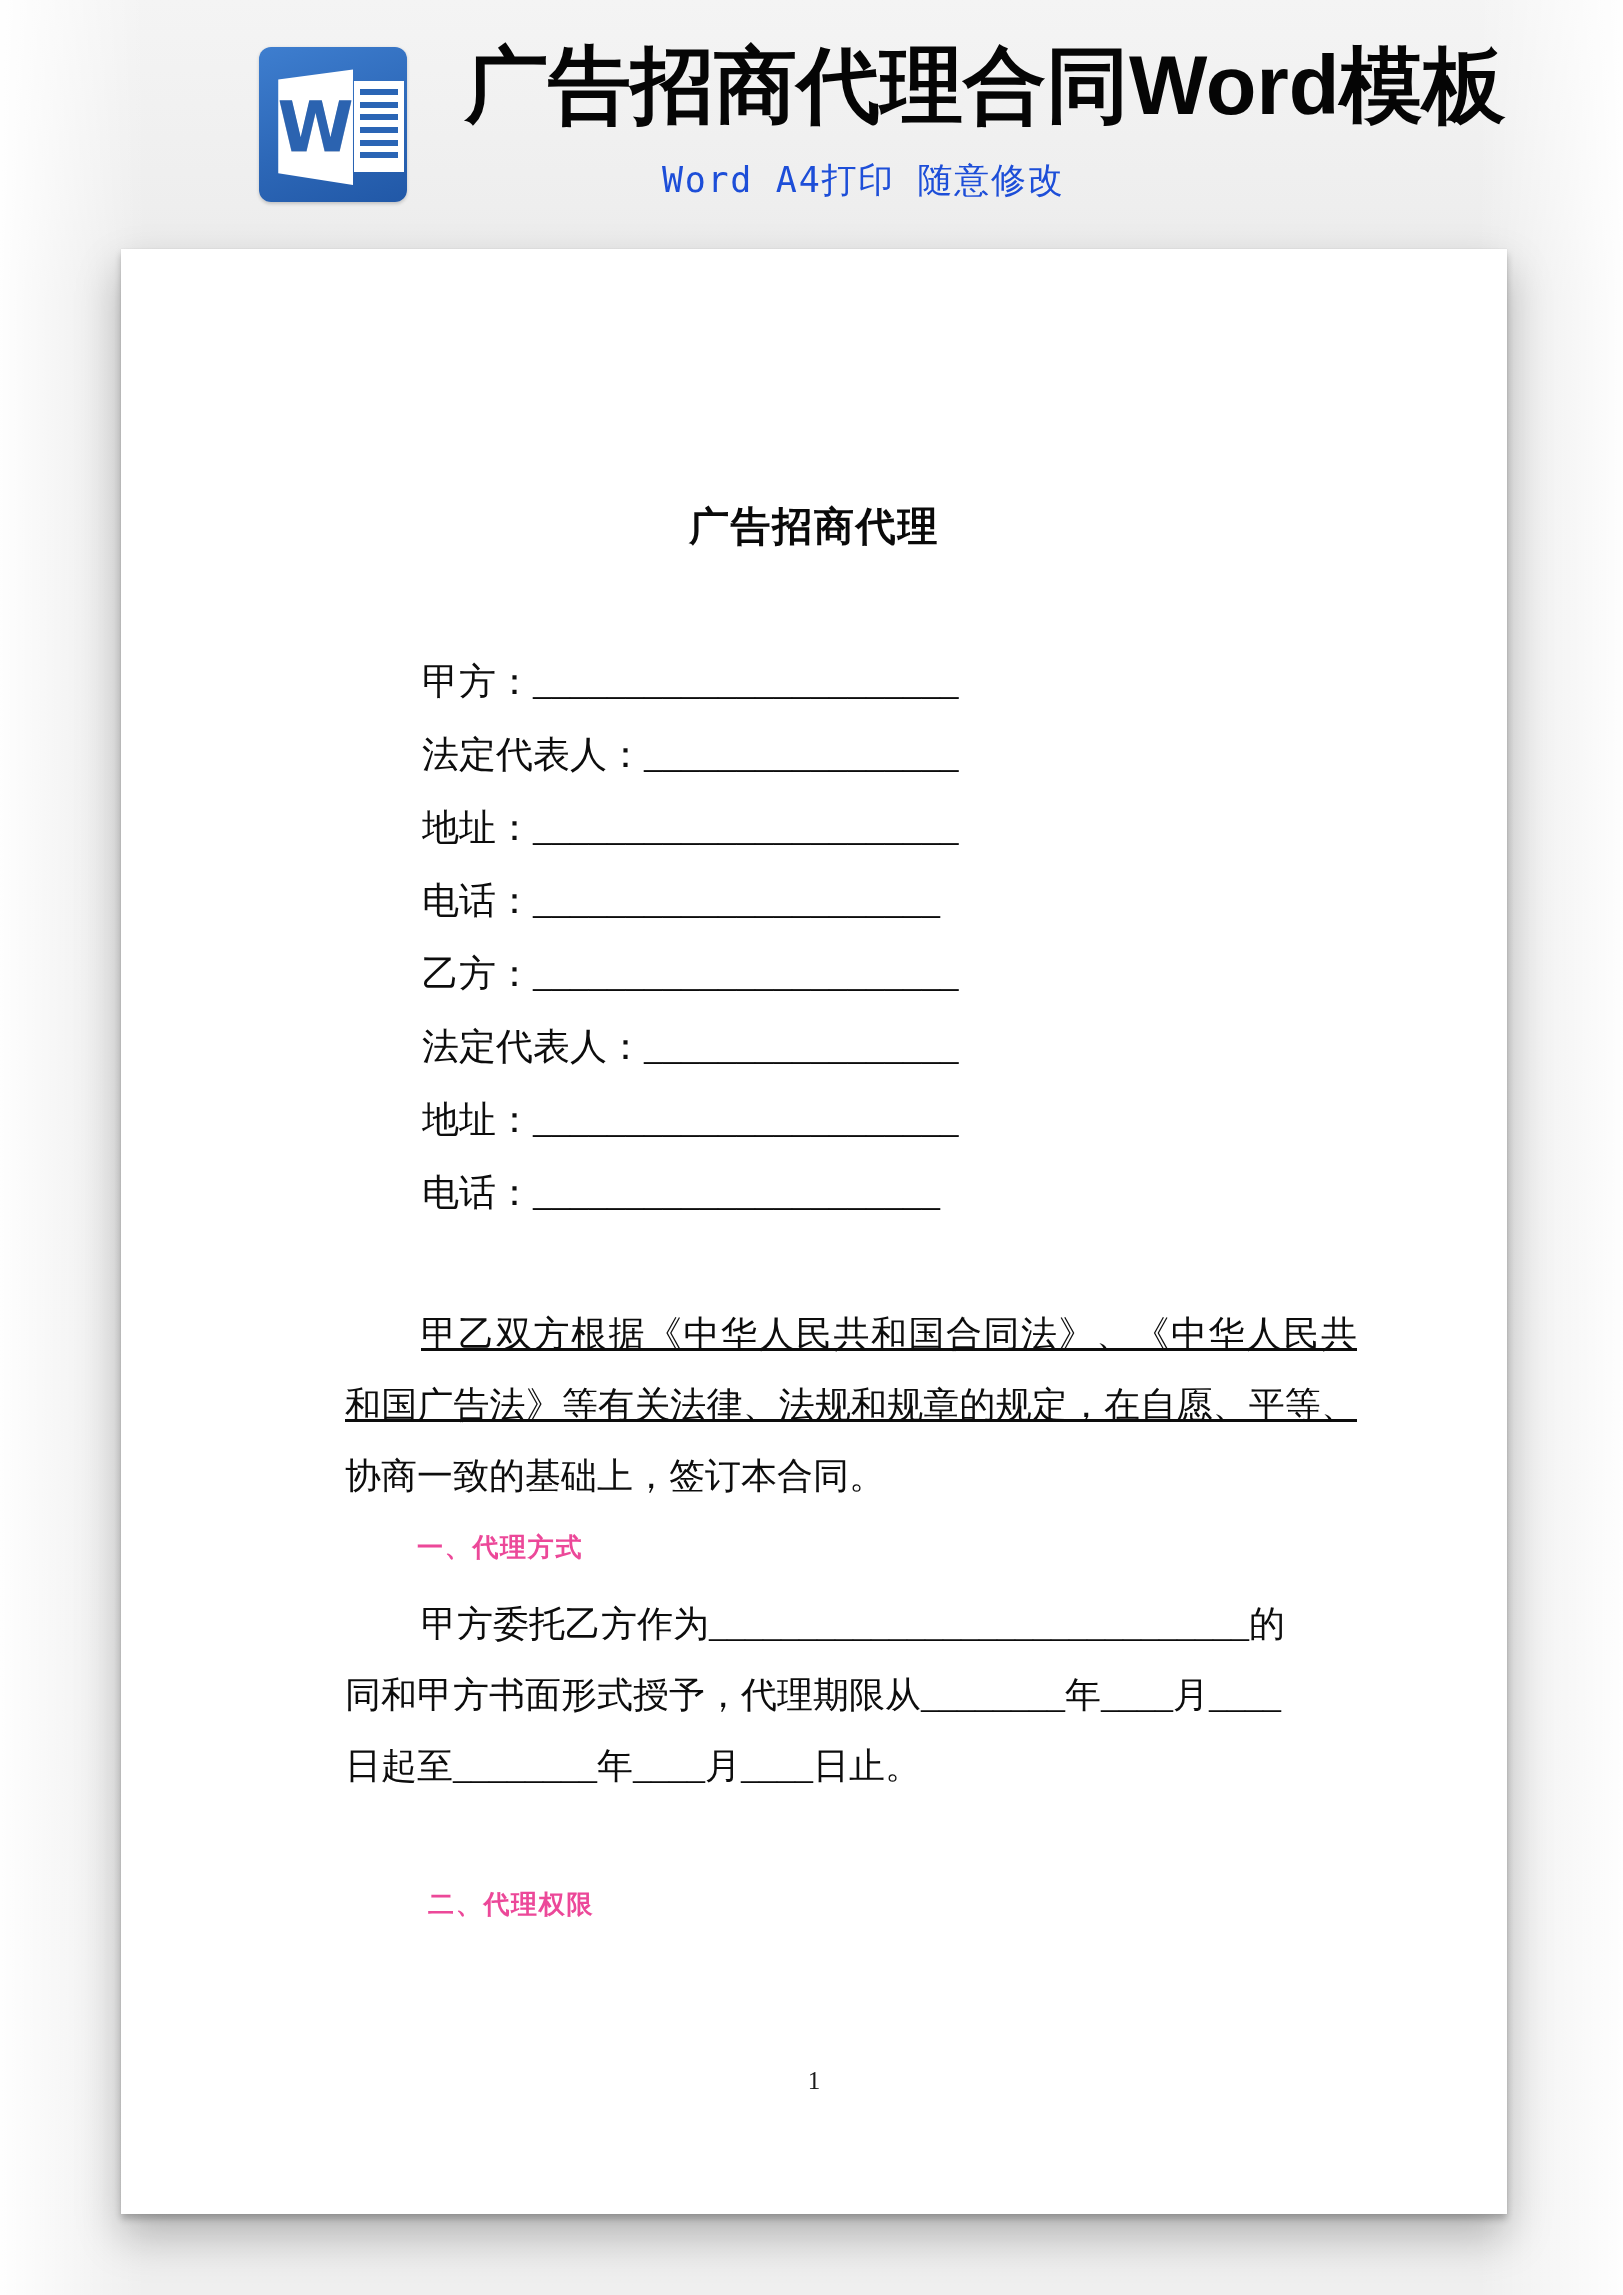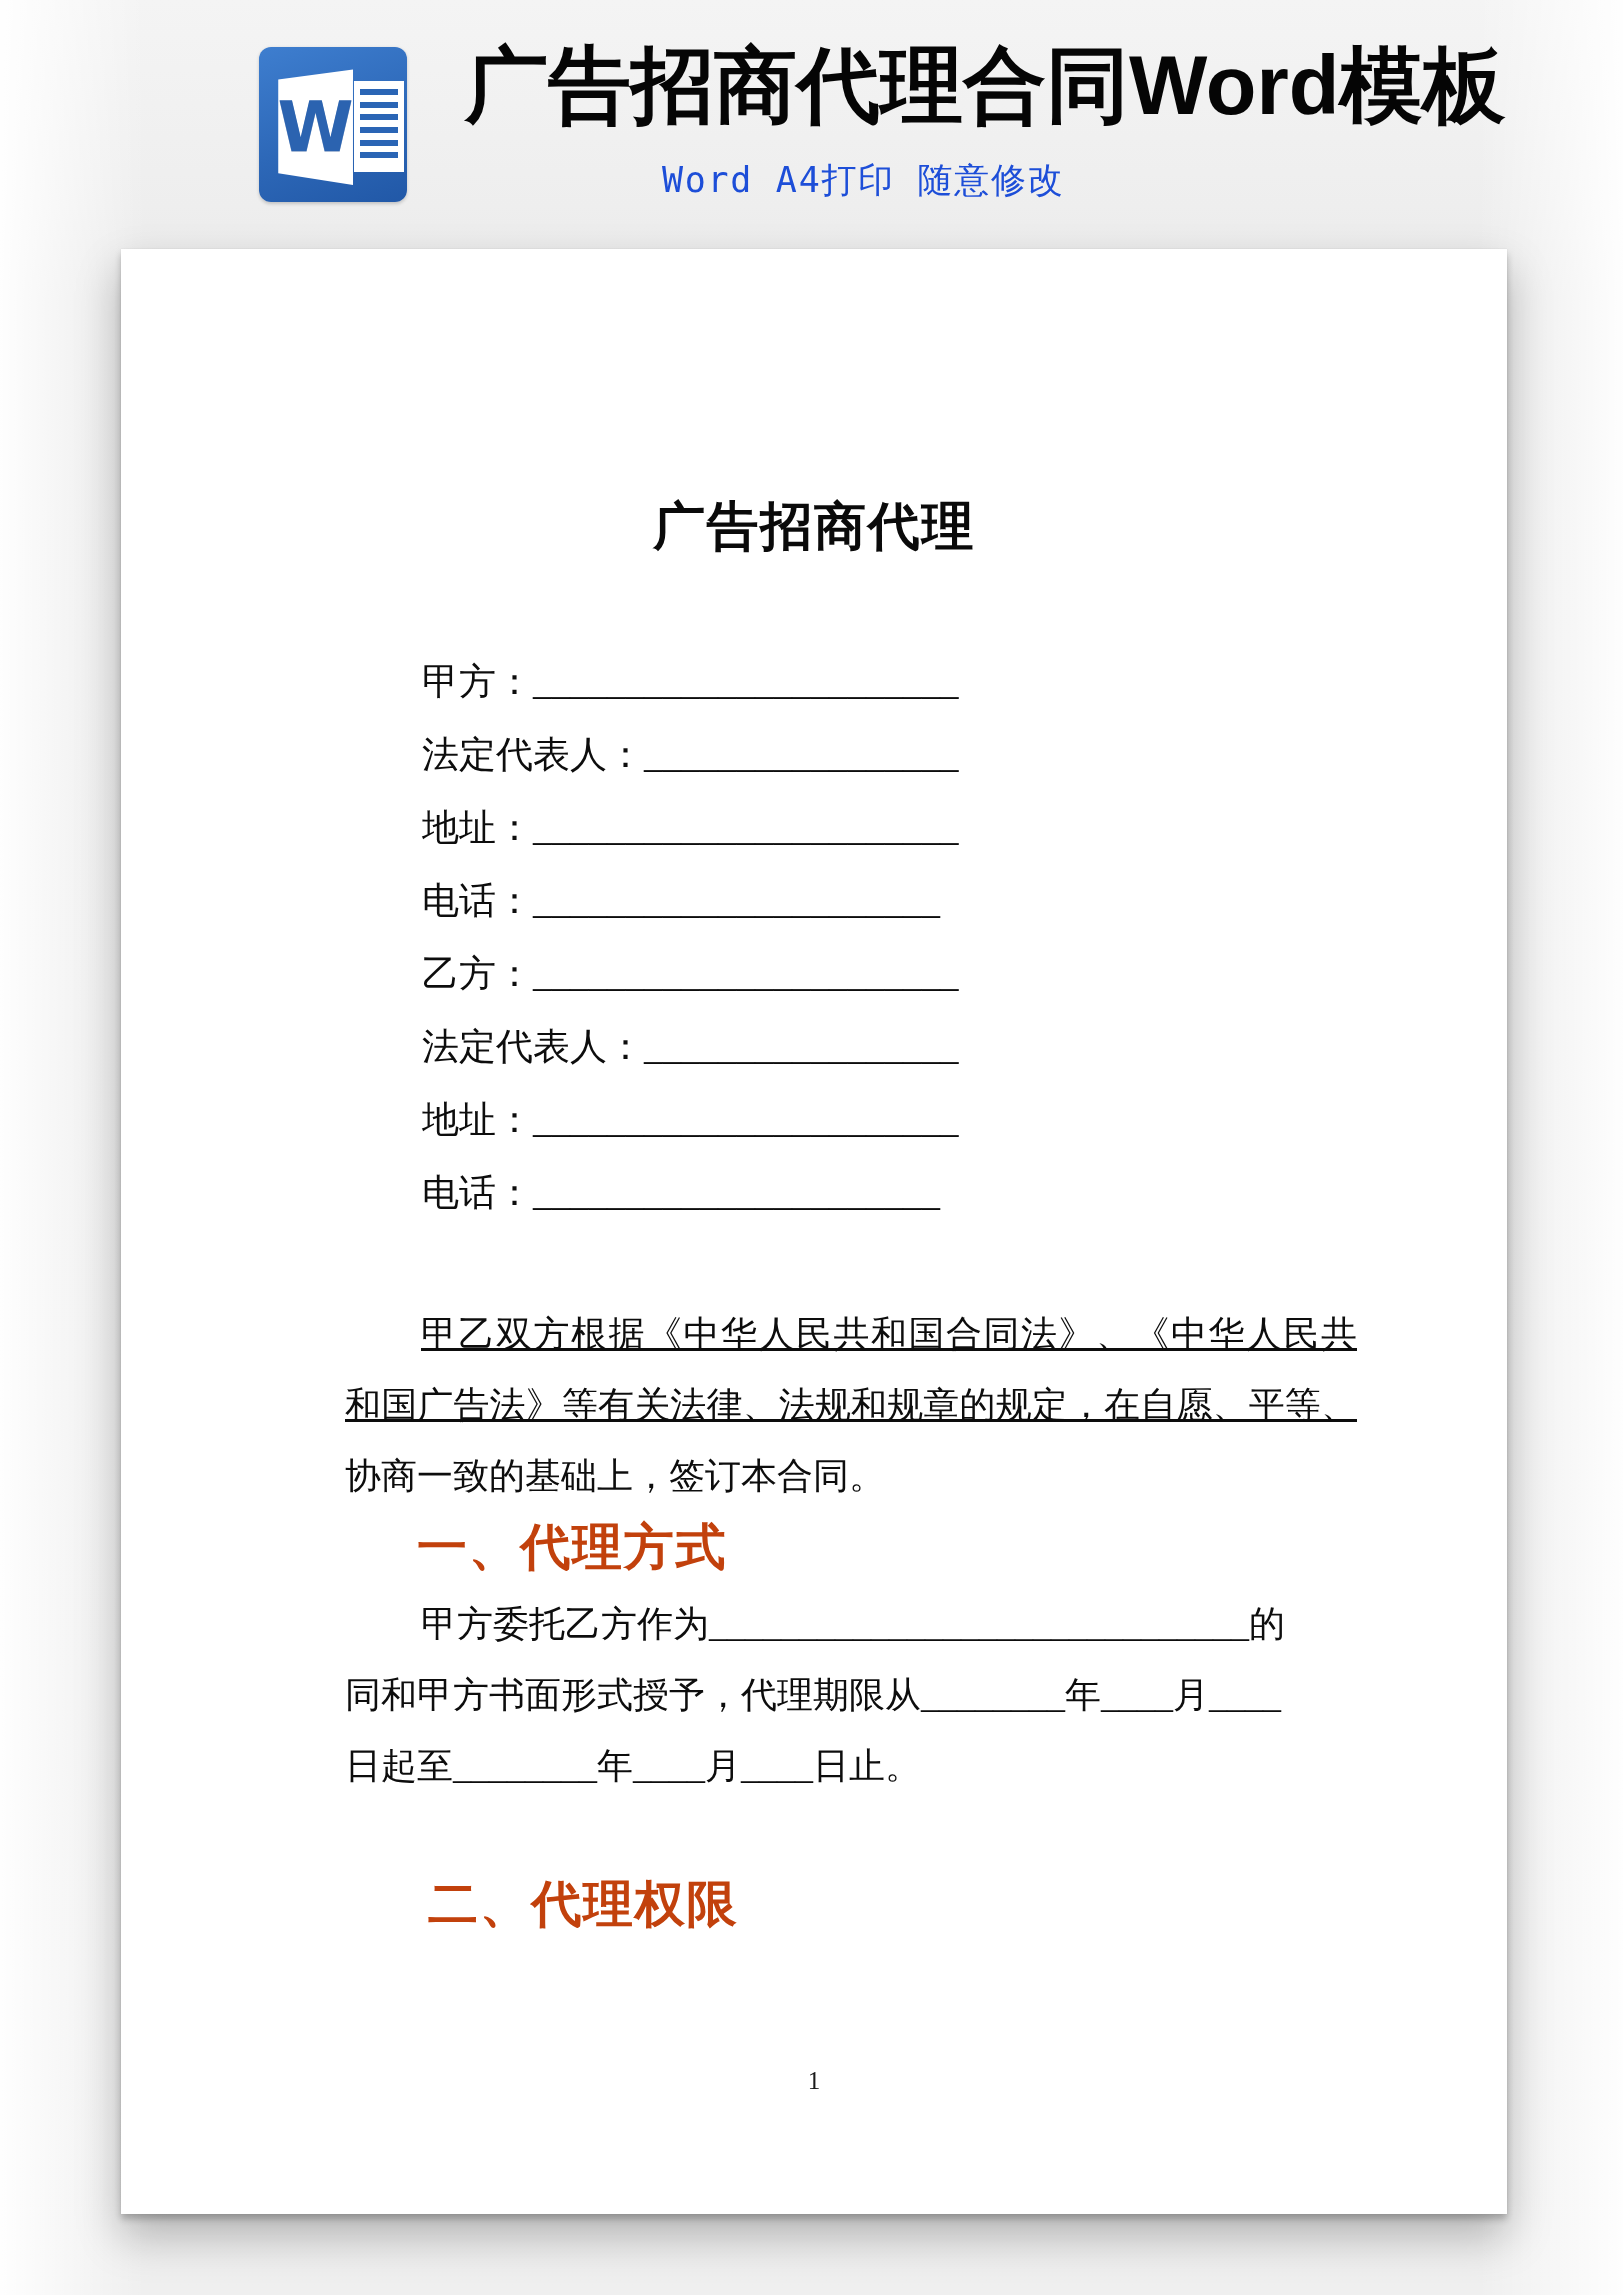--- a/index.html
+++ b/index.html
@@ -64,21 +64,21 @@
     box-shadow:
       0 5px 6.8px rgba(0,0,0,.22),
       0 22px 41px rgba(0,0,0,.25),
       0 0 0.8px rgba(0,0,0,.15);
     color: #111111;
   }
 
   .doc-title {
     position: absolute; left: 0; right: 0; top: 250px;
     text-align: center;
-    font-size: 52px; font-weight: 700; color: #0a0a0a;
+    font-size: 40px; font-weight: 700; color: #0a0a0a;
     letter-spacing: 1.7px; line-height: 54px;
   }
 
   .serif { font-family: "Liberation Serif", "DejaVu Serif", serif; }
 
   .form-block {
     position: absolute; left: 301px; top: 396px; right: 152px;
     font-size: 37px; line-height: 73px; color: #0d0d0d;
     white-space: nowrap;
   }
@@ -90,21 +90,21 @@
     font-size: 36px; line-height: 71px; color: #0d0d0d;
   }
   .para .line { height: 71px; white-space: nowrap; }
   .para .line.j { text-align: justify; text-align-last: justify; white-space: normal; height: 71px; overflow: hidden; text-decoration: underline; }
   .para .line.indent { text-indent: 76px; }
   .para-1 { top: 1050px; }
   .para-2 { top: 1340px; }
 
   .sect-heading {
     position: absolute; left: 296px;
-    font-size: 50px; font-weight: 700; color: #c2410c;
+    font-size: 26px; font-weight: 700; color: #ec4899;
     line-height: 51px; letter-spacing: 1.7px;
   }
   .heading-1 { top: 1273px; }
   .heading-2 { top: 1630px; margin-left: 11px; }
 
   .page-number {
     position: absolute; left: 0; right: 0; top: 1818px;
     text-align: center;
     font-family: "Liberation Serif", "DejaVu Serif", serif;
     font-size: 25px; color: #1a1a1a; line-height: 27px;

